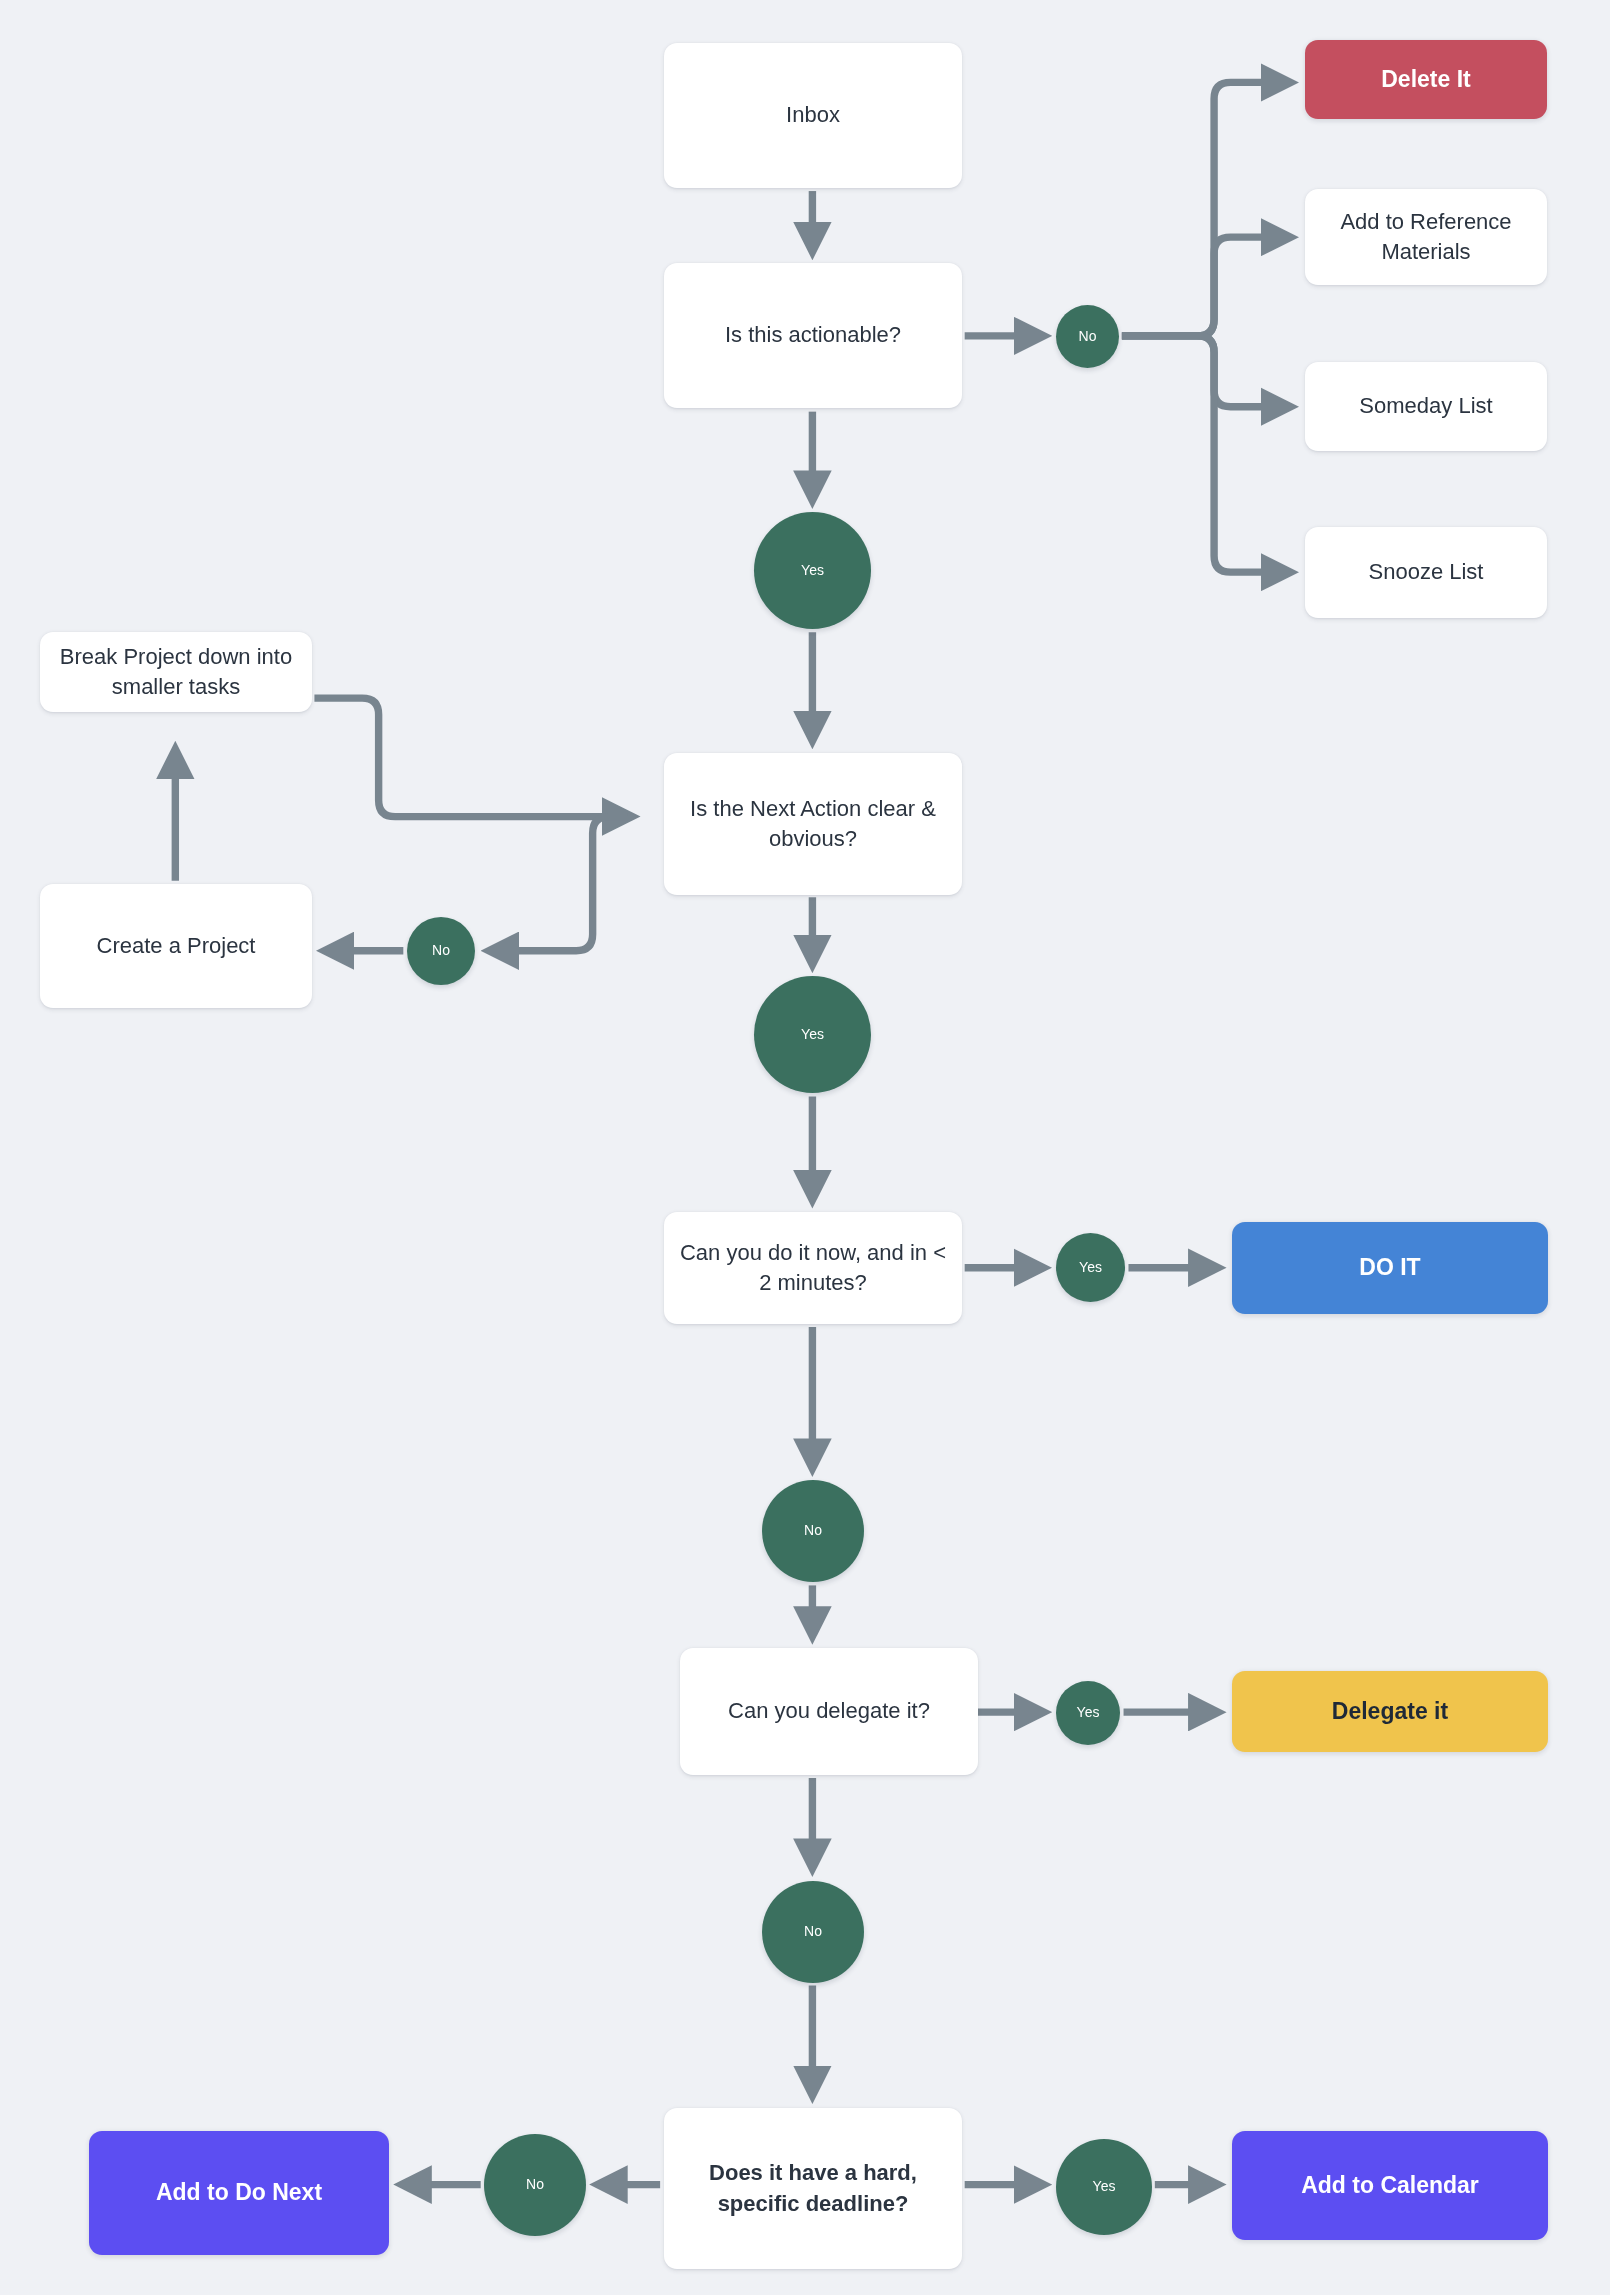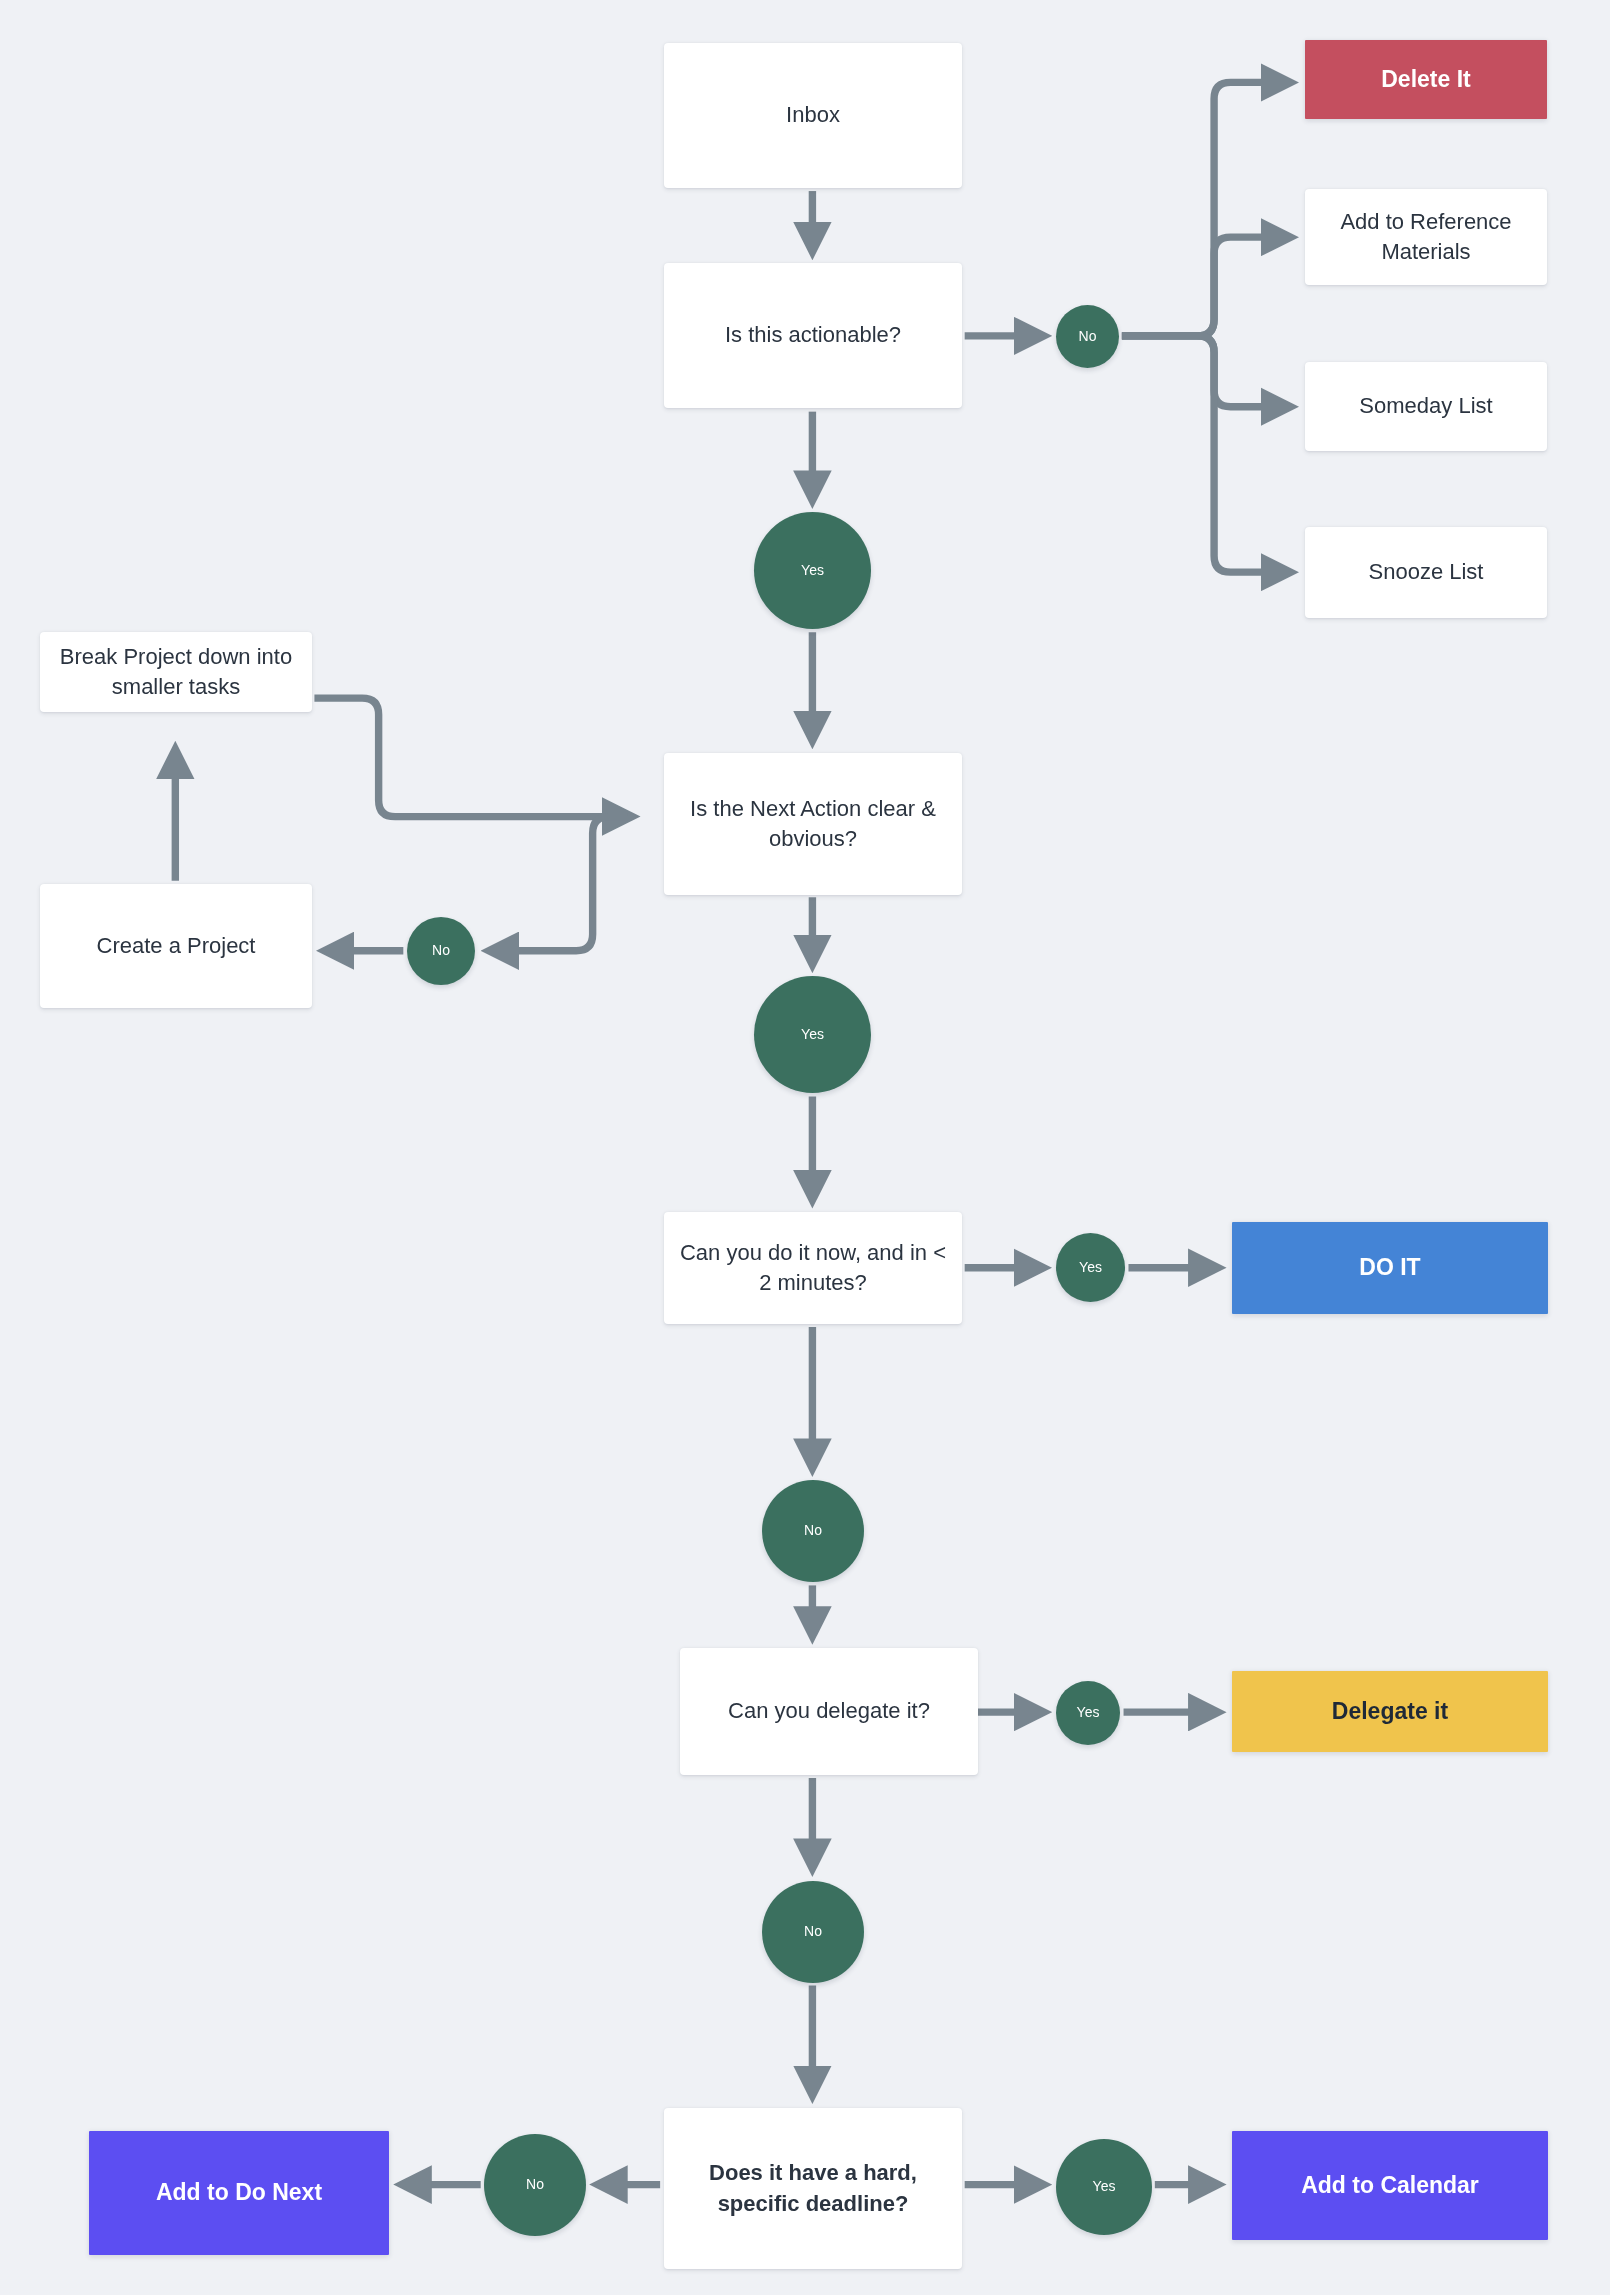--- a/index.html
+++ b/index.html
@@ -30,38 +30,38 @@
     box-sizing: border-box;
     display: flex;
     align-items: center;
     justify-content: center;
     text-align: center;
     line-height: 1.38;
     z-index: 2;
   }
   .box {
     background: #ffffff;
-    border-radius: 4px;
+    border-radius: 13px;
     color: #2b3440;
     font-size: 22px;
     font-weight: 400;
     box-shadow: 0 1.6px 4.1px rgba(40,50,70,0.10), 0 0.8px 1.6px rgba(40,50,70,0.06);
     padding: 1px 13px;
   }
   .box .txt { display: block; }
   .pill {
     border-radius: 50%;
     background: #3b705f;
     color: #ffffff;
     font-size: 14px;
     font-weight: 400;
     box-shadow: 0 2.5px 5.8px rgba(40,50,70,0.16);
   }
   .accent {
-    border-radius: 1px;
+    border-radius: 13px;
     font-size: 23px;
     font-weight: 700;
     box-shadow: 0 1.6px 5px rgba(40,50,70,0.14);
     padding: 5px 13px;
   }
   .accent.red    { background: #c44f5f; color: #ffffff; }
   .accent.blue   { background: #4484d6; color: #ffffff; }
   .accent.yellow { background: #f0c44c; color: #1f2937; }
   .accent.purple { background: #5c4ef2; color: #ffffff; }
   .box.bold { font-weight: 700; }

